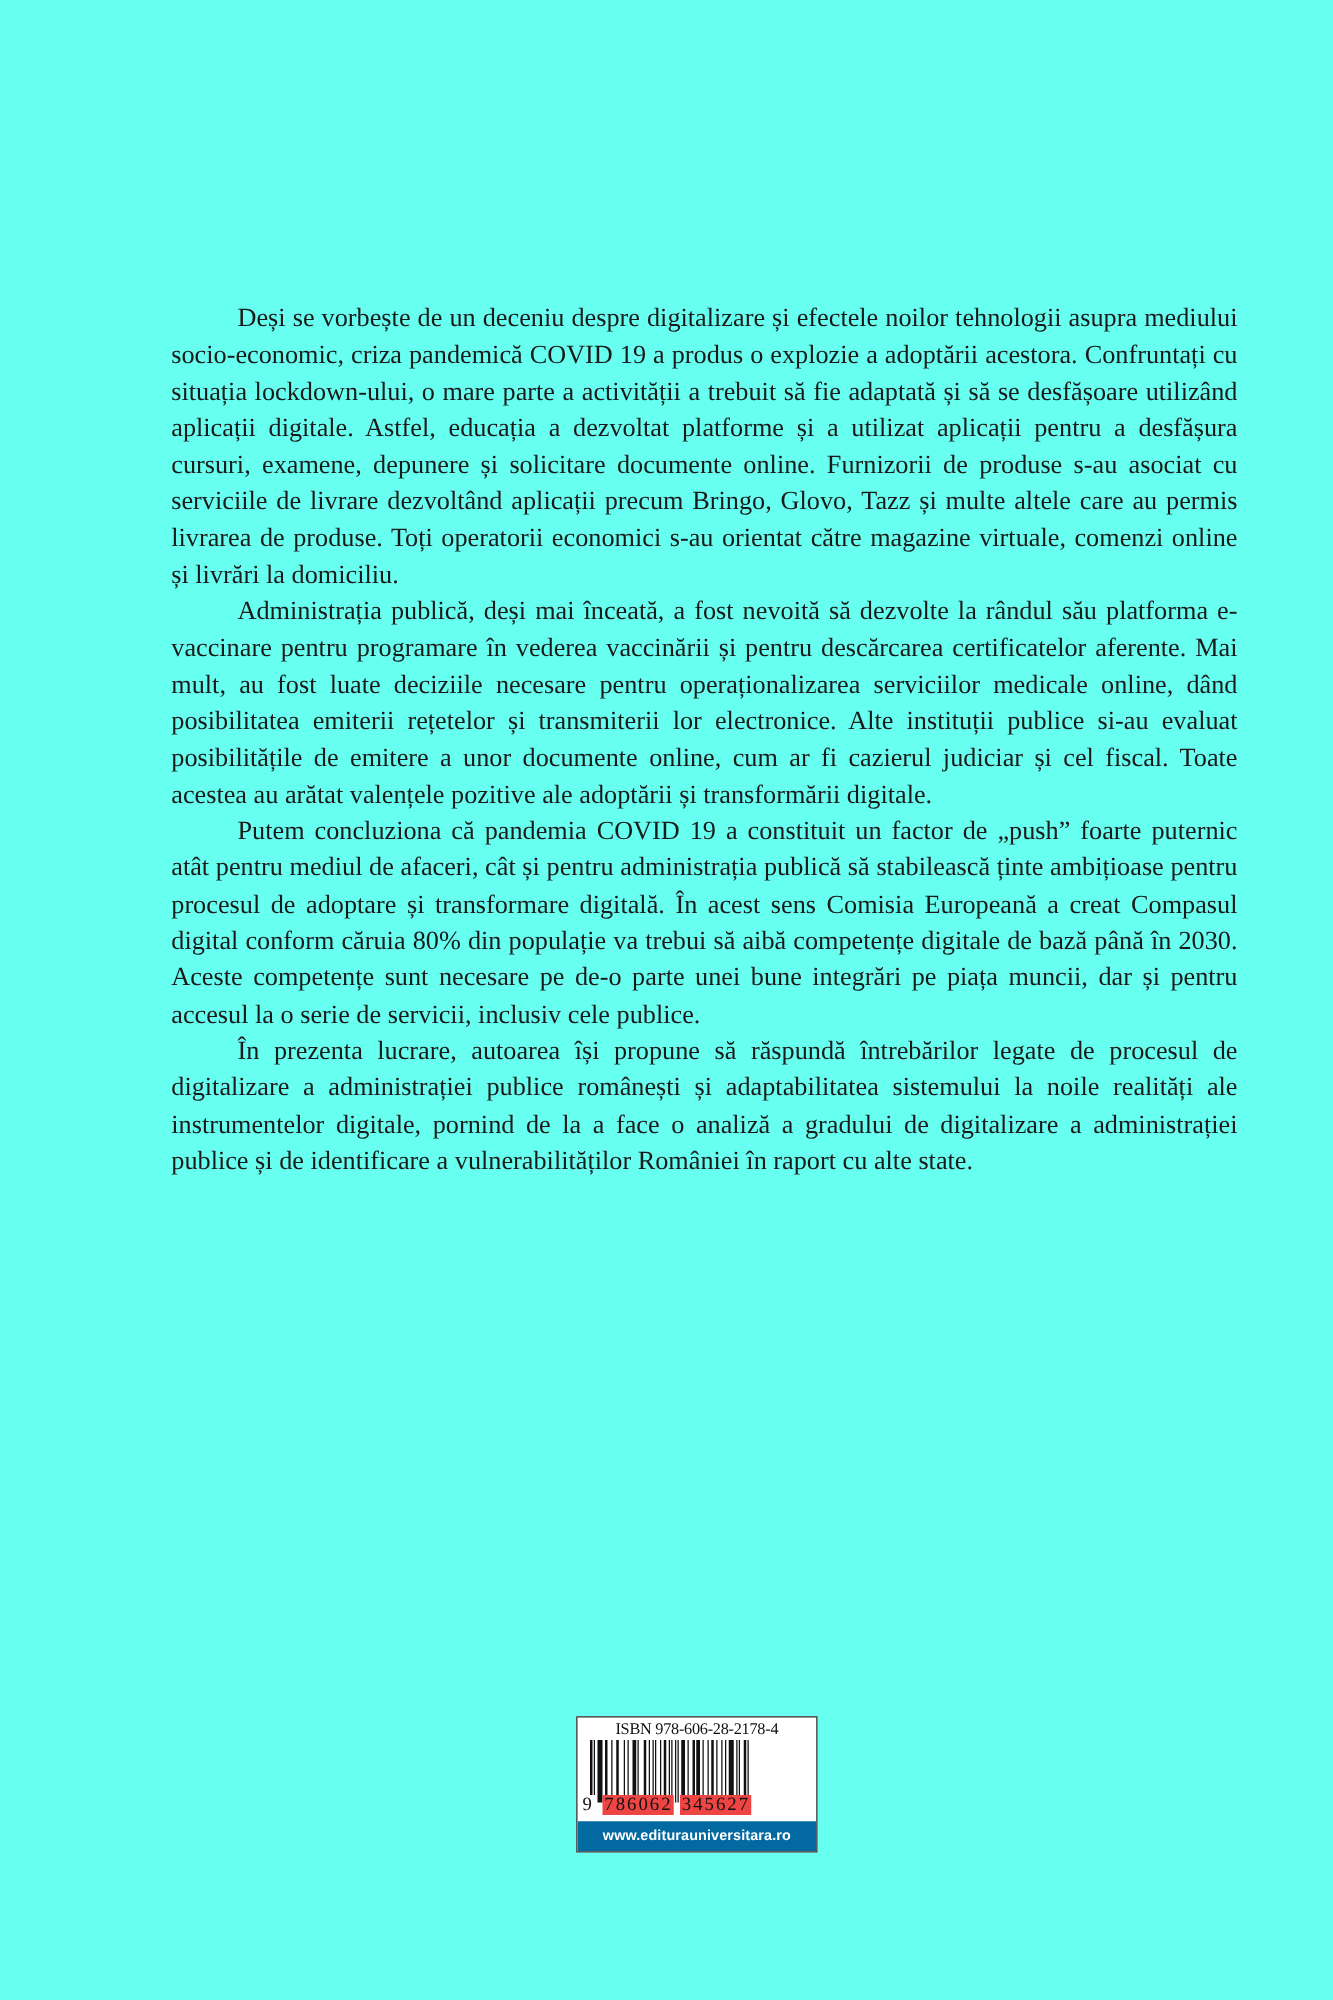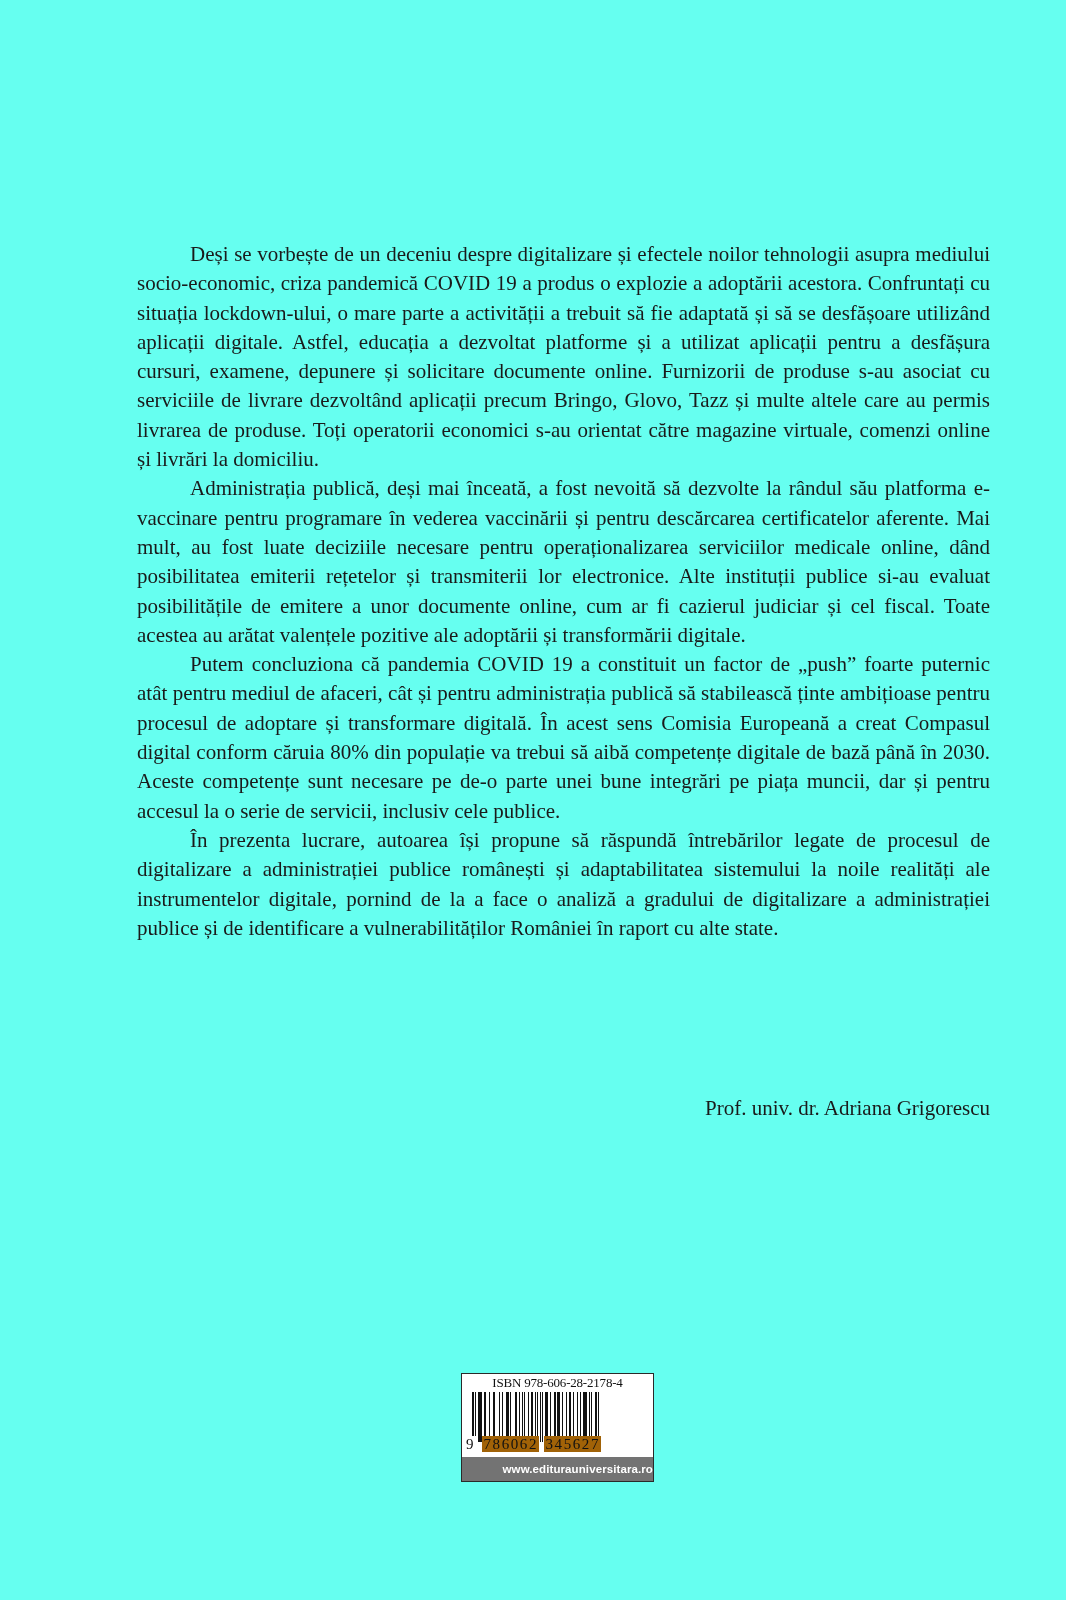--- a/index.html
+++ b/index.html
@@ -91,51 +91,50 @@
       color: #111;
       letter-spacing: 1.6px;
       white-space: nowrap;
       background: transparent;
     }
     .barcode-digits .lead {
       background: #fff;
       padding-right: 2px;
     }
     .barcode-digits .grp {
-      background: #a16207;
+      background: #ef4444;
       padding: 0 1px;
     }
     .publisher-band {
       position: absolute;
       left: 0; right: 0;
       bottom: 0;
       height: 24px;
-      background: #737373;
+      background: #0369a1;
       color: #ffffff;
       font-family: "Liberation Sans", "DejaVu Sans", sans-serif;
       font-weight: bold;
       font-size: 11.5px;
       line-height: 24px;
-      text-align: right;
+      text-align: center;
       letter-spacing: 0.1px;
     }
   </style>
 </head>
 <body>
 
 <div class="page">
 
   <div class="text-block">
     <p>Deși se vorbește de un deceniu despre digitalizare și efectele noilor tehnologii asupra mediului socio-economic, criza pandemică COVID 19 a produs o explozie a adoptării acestora. Confruntați cu situația lockdown-ului, o mare parte a activității a trebuit să fie adaptată și să se desfășoare utilizând aplicații digitale. Astfel, educația a dezvoltat platforme și a utilizat aplicații pentru a desfășura cursuri, examene, depunere și solicitare documente online. Furnizorii de produse s-au asociat cu serviciile de livrare dezvoltând aplicații precum Bringo, Glovo, Tazz și multe altele care au permis livrarea de produse. Toți operatorii economici s-au orientat către magazine virtuale, comenzi online și livrări la domiciliu.</p>
     <p>Administrația publică, deși mai înceată, a fost nevoită să dezvolte la rândul său platforma e-vaccinare pentru programare în vederea vaccinării și pentru descărcarea certificatelor aferente. Mai mult, au fost luate deciziile necesare pentru operaționalizarea serviciilor medicale online, dând posibilitatea emiterii rețetelor și transmiterii lor electronice. Alte instituții publice si-au evaluat posibilitățile de emitere a unor documente online, cum ar fi cazierul judiciar și cel fiscal. Toate acestea au arătat valențele pozitive ale adoptării și transformării digitale.</p>
     <p>Putem concluziona că pandemia COVID 19 a constituit un factor de „push” foarte puternic atât pentru mediul de afaceri, cât și pentru administrația publică să stabilească ținte ambițioase pentru procesul de adoptare și transformare digitală. În acest sens Comisia Europeană a creat Compasul digital conform căruia 80% din populație va trebui să aibă competențe digitale de bază până în 2030. Aceste competențe sunt necesare pe de-o parte unei bune integrări pe piața muncii, dar și pentru accesul la o serie de servicii, inclusiv cele publice.</p>
     <p>În prezenta lucrare, autoarea își propune să răspundă întrebărilor legate de procesul de digitalizare a administrației publice românești și adaptabilitatea sistemului la noile realități ale instrumentelor digitale, pornind de la a face o analiză a gradului de digitalizare a administrației publice și de identificare a vulnerabilităților României în raport cu alte state.</p>
   </div>
 
-  <div class="signature">Prof. univ. dr. Adriana Grigorescu</div>
 
   <div class="isbn-box">
     <div class="isbn-label">ISBN 978-606-28-2178-4</div>
 
     <div class="barcode">
 
       <span style="width:2px;background:#111"></span>
         <span style="width:1px"></span>
       <span style="width:1px;background:#111"></span>
         <span style="width:2px"></span>

